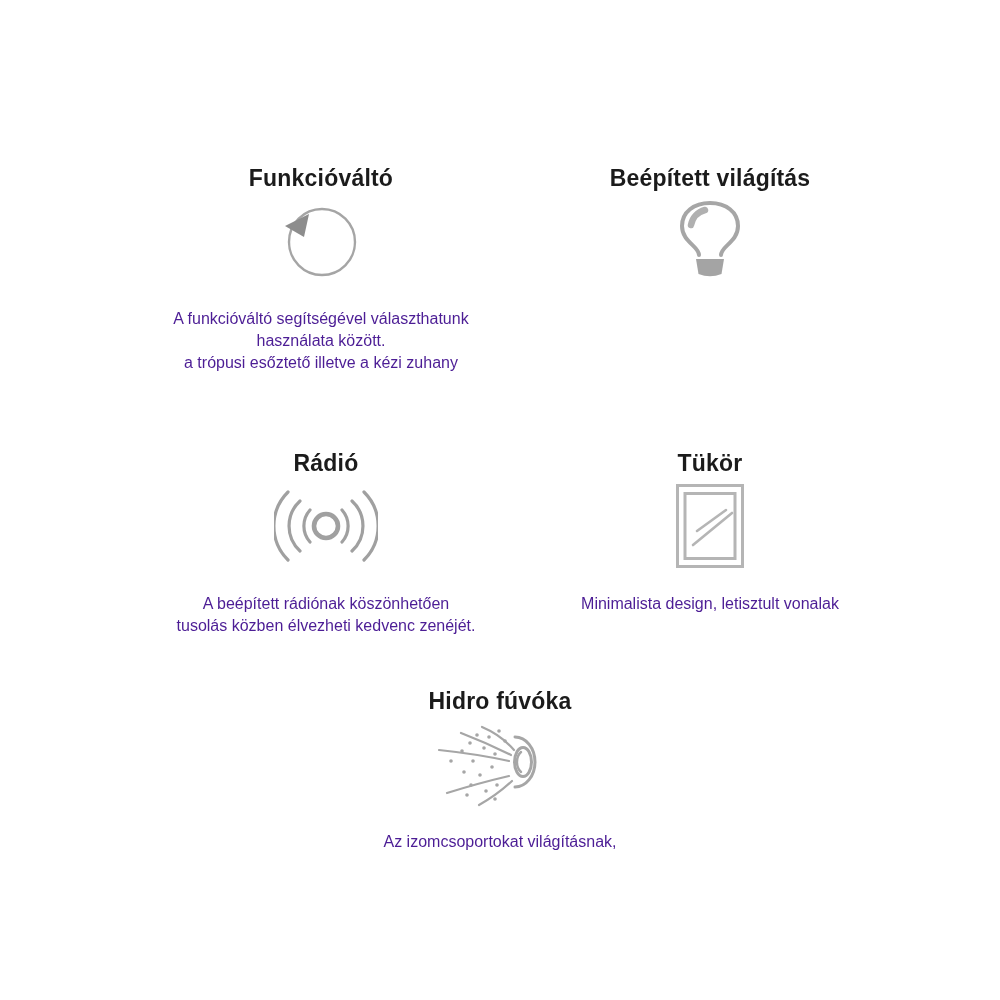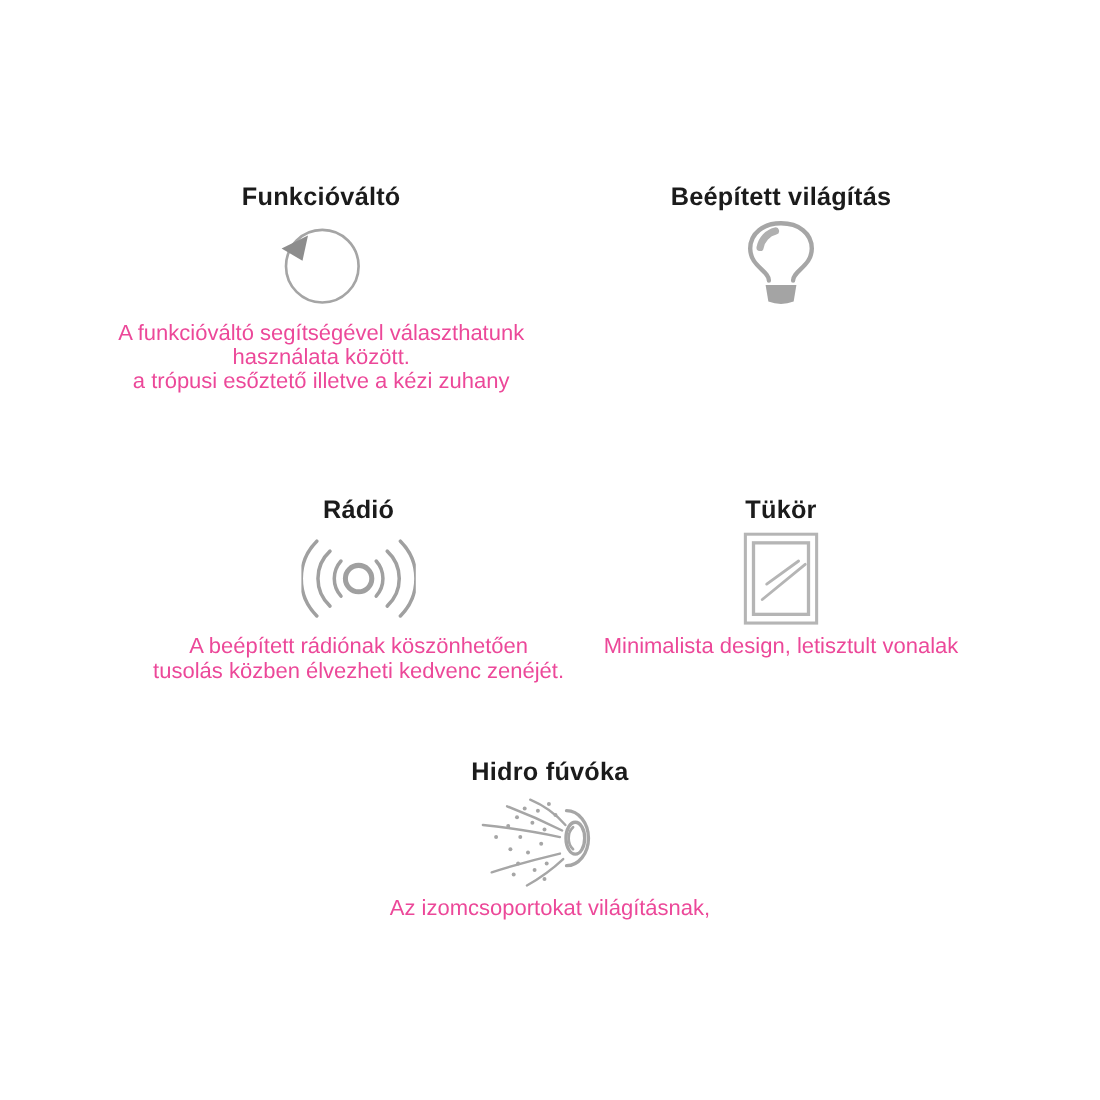--- a/index.html
+++ b/index.html
@@ -15,21 +15,21 @@
     font-family: "Liberation Sans", "DejaVu Sans", sans-serif;
     overflow: hidden;
   }
   .feature {
     position: absolute;
     width: 500px;
     display: flex;
     flex-direction: column;
     align-items: center;
   }
-  .f1 { left: 42px;  top: 165px; }
+  .f1 { left: 71px;  top: 165px; }
   .f2 { left: 460px; top: 165px; }
   .f3 { left: 76px;  top: 450px; }
   .f4 { left: 460px; top: 450px; }
   .f5 { left: 250px; top: 688px; }
   .feature-title {
     margin: 0;
     font-size: 23px;
     line-height: 27px;
     font-weight: 700;
     color: #1b1b1b;
@@ -37,24 +37,24 @@
     letter-spacing: 0.2px;
   }
   .feature-icon {
     margin-top: 6px;
     height: 86px;
     display: flex;
     align-items: center;
     justify-content: center;
   }
   .feature-desc {
-    margin: 8px 0 0 0;
-    font-size: 20px;
+    margin: 24px 0 0 0;
+    font-size: 16px;
     line-height: 22px;
-    color: #ec4899;
+    color: #4c1d95;
     text-align: center;
   }
   .feature-desc .line { display: block; }
 </style>
 </head>
 <body>
 
 <div id="page">
 
   <section class="feature f1">

